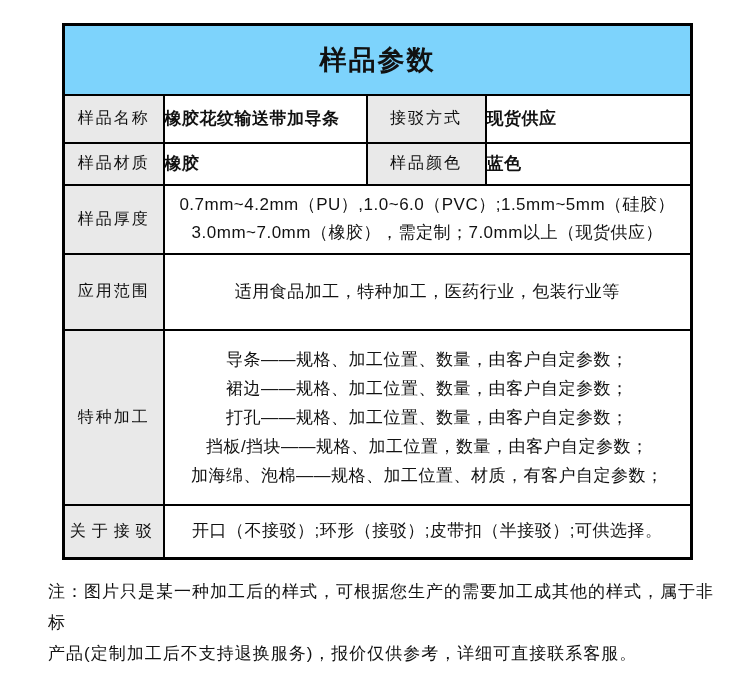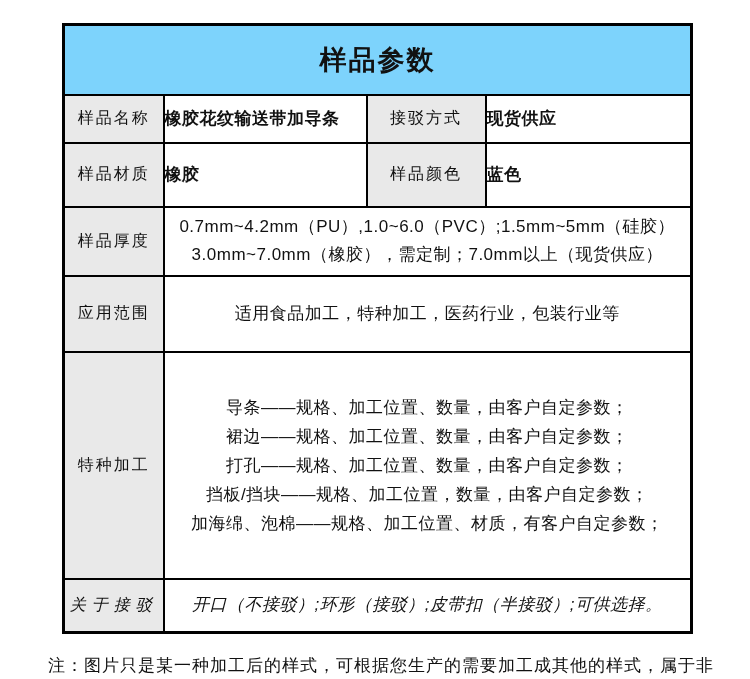--- a/index.html
+++ b/index.html
@@ -31,25 +31,25 @@
 
   .title-cell {
     height: 70px;
     text-align: center;
     font-size: 27px;
     font-weight: bold;
     letter-spacing: 2px;
     background: #7dd3fc;
   }
   .r1 td { height: 48px; }
-  .r2 td { height: 64px; }
+  .r2 td { height: 42px; }
   .r3 td { height: 69px; }
   .r4 td { height: 76px; }
-  .r5 td { height: 227px; }
-  .r6 td { height: 54px; font-style: italic; }
+  .r5 td { height: 175px; }
+  .r6 td { height: 54px; }
 
   .label-cell {
     background: #e9e9e9;
     text-align: center;
     font-size: 16px;
     letter-spacing: 2px;
     font-weight: normal;
   }
   .label-cell.ls-wide { letter-spacing: 6px; }
 

